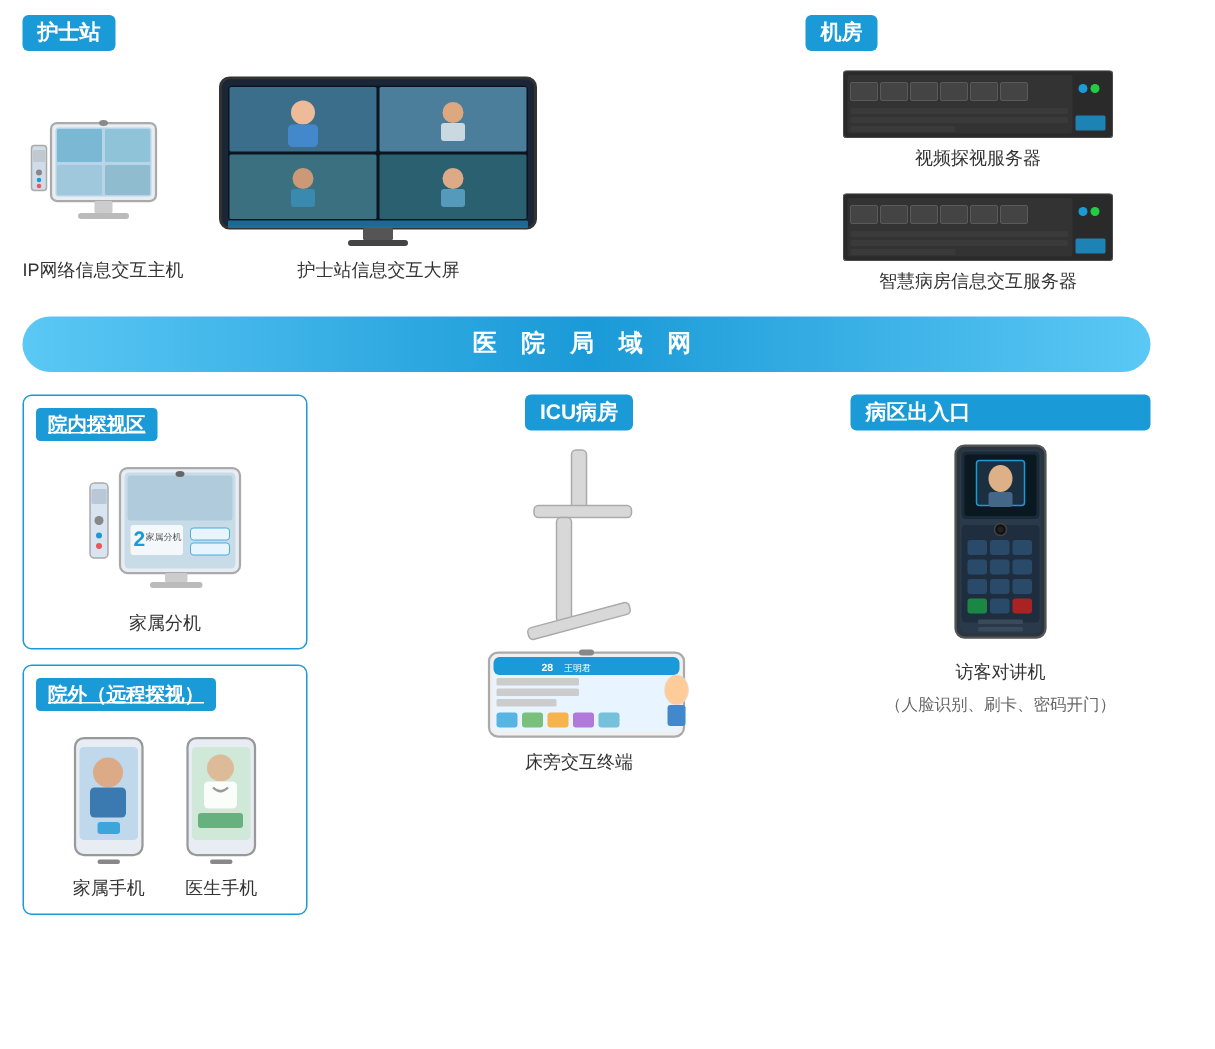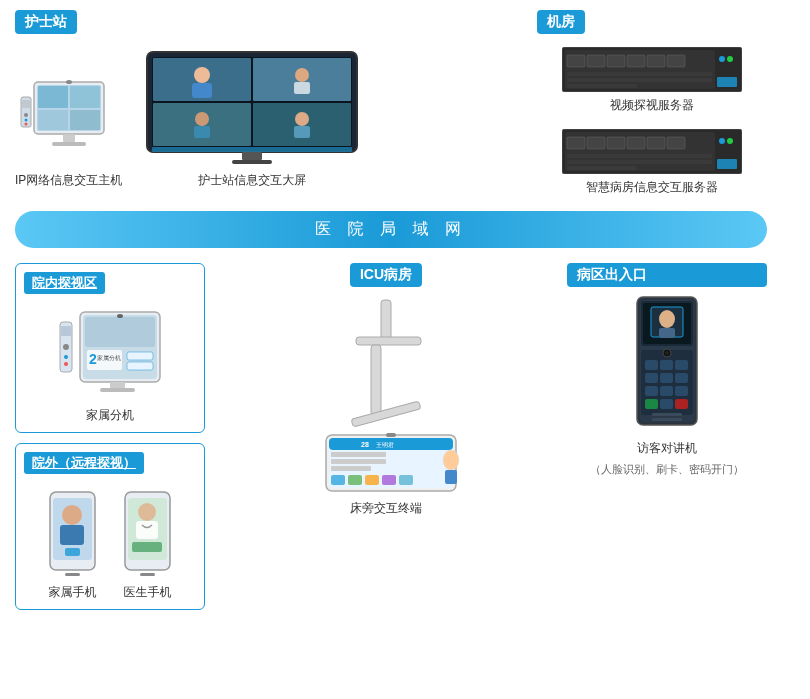--- a/index.html
+++ b/index.html
@@ -78,21 +78,21 @@
     }
 
     
     .network-bar {
       background: linear-gradient(to right, #5bc8f5, #1a9ad7, #5bc8f5);
       color: #fff;
       text-align: center;
       padding: 8px 0;
       font-size: 16px;
       letter-spacing: 6px;
-      font-weight: normal;
+      font-weight: bold;
       border-radius: 25px;
       margin: 15px 0;
       position: relative;
     }
 
     
     .bottom-row {
       display: flex;
       justify-content: space-between;
       align-items: flex-start;

